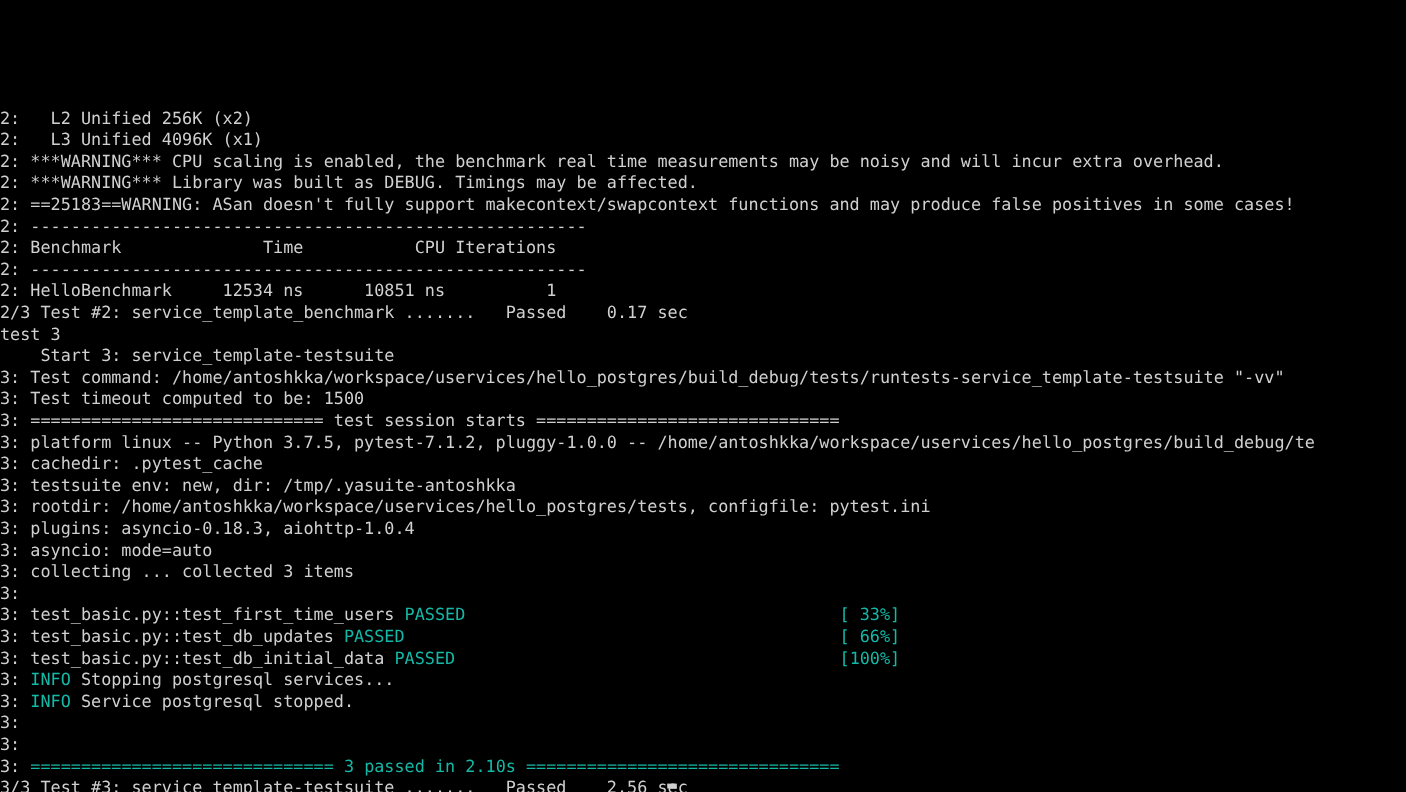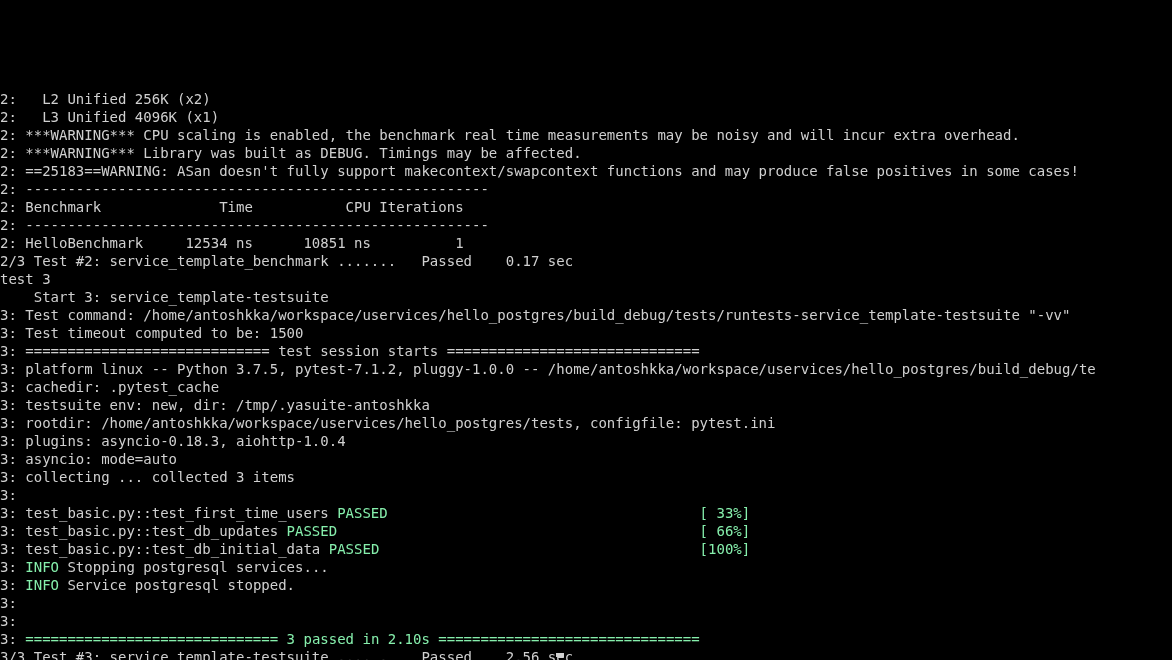--- a/index.html
+++ b/index.html
@@ -11,21 +11,21 @@
     font-size: 14px;
     line-height: 18px;
     width: 1172px;
     height: 660px;
     overflow: hidden;
     white-space: pre;
   }
   .term {
     padding: 0;
   }
-  .green { color: #86efac; }
+  .green { color: #14b8a6; }
   .cursor {
     display: inline-block;
     width: 8px;
     height: 4px;
     background: #d0d0d0;
     vertical-align: -2px;
   }
 </style>
 </head>
 <body>

